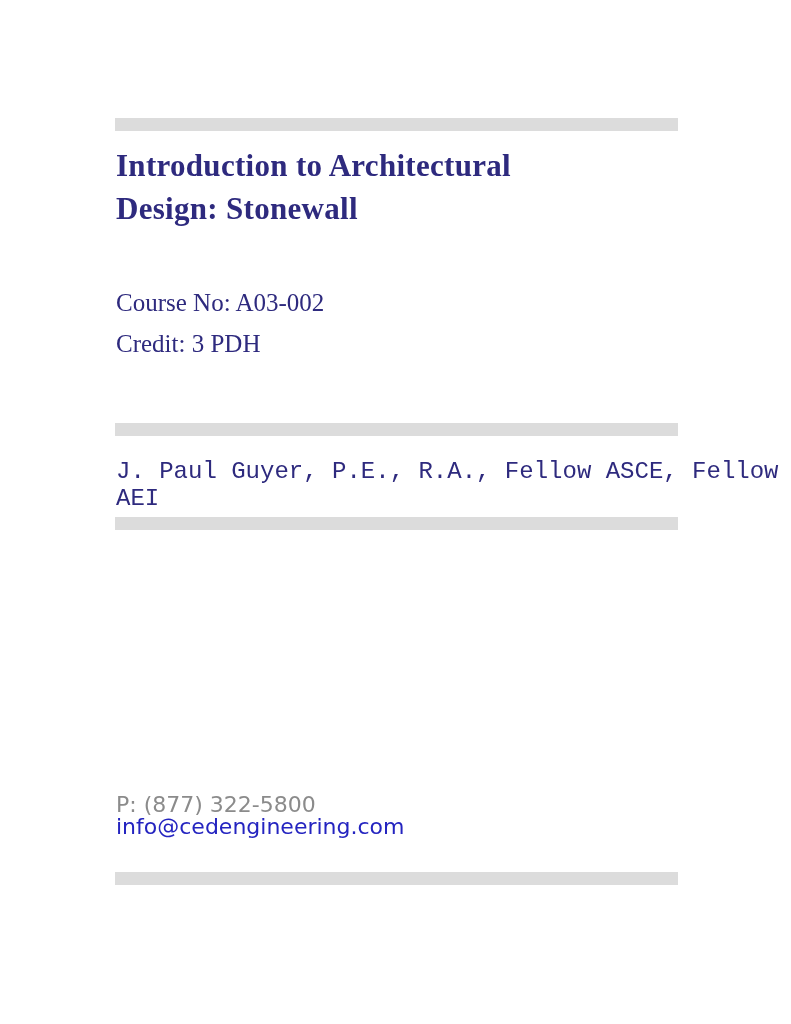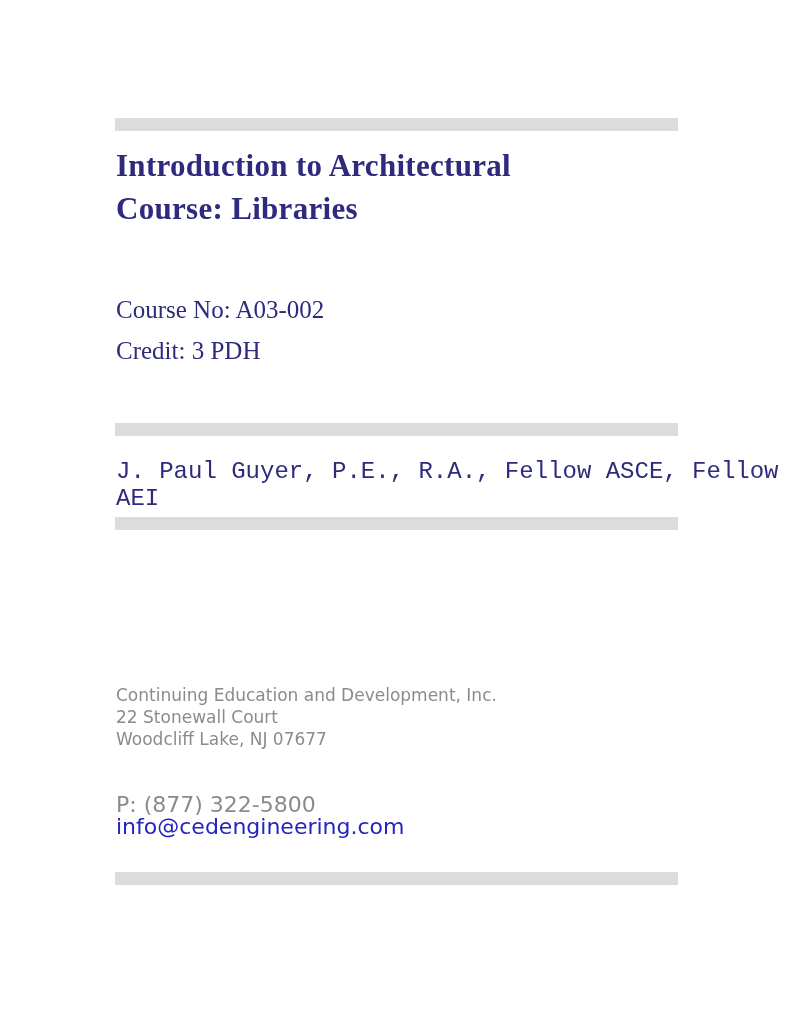--- a/index.html
+++ b/index.html
@@ -35,21 +35,21 @@
     font-family: "Liberation Serif", serif;
     font-weight: bold;
     font-size: 31px;
     line-height: 43px;
     color: #2e2a7e;
     letter-spacing: 0.3px;
   }
   .course-block {
     position: absolute;
     left: 116px;
-    top: 289px;
+    top: 282px;
     font-family: "Liberation Serif", serif;
     font-size: 25px;
     line-height: 41px;
     color: #2e2a7e;
   }
   .author {
     position: absolute;
     left: 116px;
     top: 458px;
     font-family: Liberation Mono, monospace;
@@ -131,40 +131,35 @@
 </style>
 </head>
 <body>
 
 <div class="page">
 
   <div class="bar bar-top"></div>
 
   <h1 class="title">
     <div>Introduction to Architectural</div>
-    <div>Course: Libraries</div>
+    <div>Design: Stonewall</div>
   </h1>
 
   <div class="course-block">
     <div>Course No: A03-002</div>
     <div>Credit: 3 PDH</div>
   </div>
 
   <div class="bar bar-mid1"></div>
 
   <div class="author">J. Paul Guyer, P.E., R.A., Fellow ASCE, Fellow AEI</div>
 
   <div class="bar bar-mid2"></div>
 
 
-  <div class="address-block">
-    <div>Continuing Education and Development, Inc.</div>
-    <div>22 Stonewall Court</div>
-    <div>Woodcliff Lake, NJ 07677</div>
-  </div>
 
   <div class="contact-block">
     <div>P: (877) 322-5800</div>
     <a class="email-link">info@cedengineering.com</a>
   </div>
 
   <div class="bar bar-bottom"></div>
 
 </div>
 

